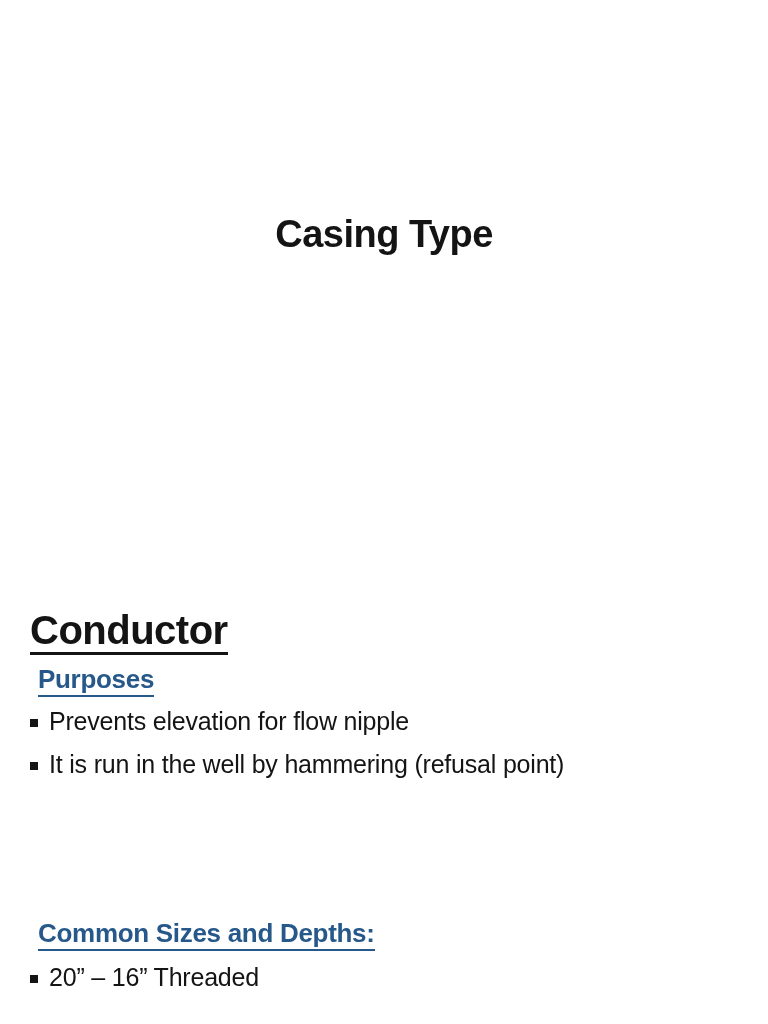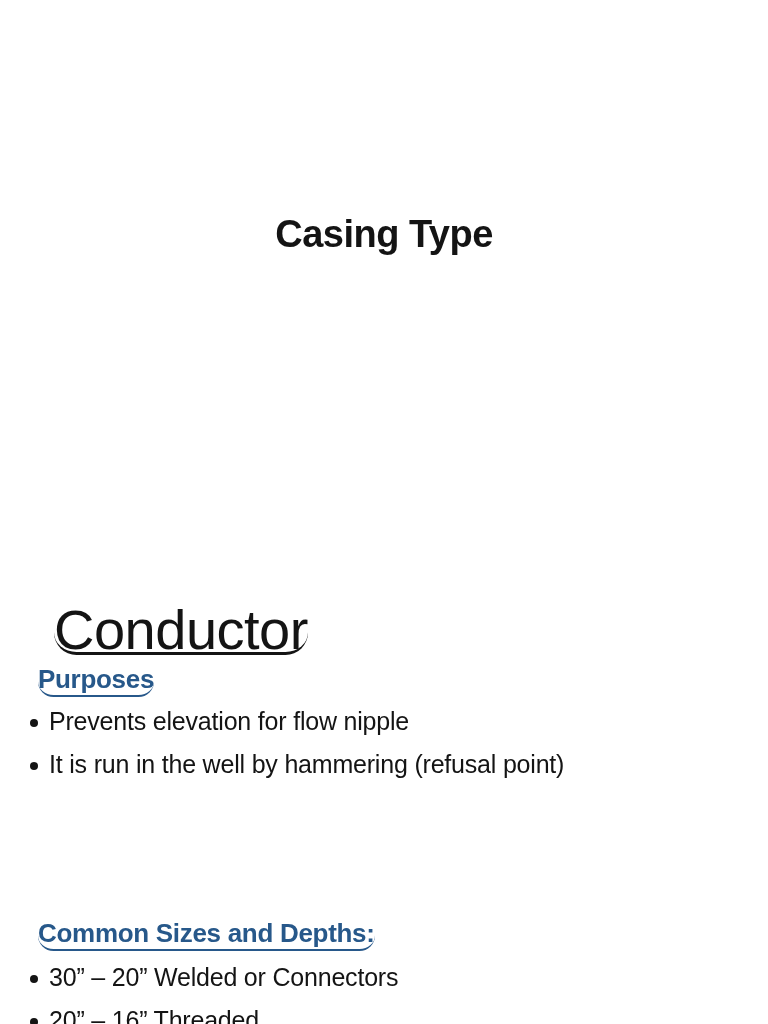--- a/index.html
+++ b/index.html
@@ -1,20 +1,20 @@
 <!DOCTYPE html>
 <html style="--accent: #27588a; --ink: #141414; --bg: #ffffff;"><head>
 <meta charset="utf-8">
 <style>
   :root{
     --accent:#27588a;
     --ink:#141414;
     --bg:#ffffff;
   }
-  *{margin:0;padding:0;box-sizing:border-box;border-radius:24px;}
+  *{margin:0;padding:0;box-sizing:border-box;}
   html,body{width:768px;height:1024px;}
   body{
     background:var(--bg);
     font-family:"Liberation Sans","DejaVu Sans",sans-serif;
     color:var(--ink);
     overflow:hidden;
     position:relative;
   }
   .page{
     position:absolute;
@@ -33,25 +33,24 @@
     font-size:38px;
     line-height:1;
     font-weight:700;
     letter-spacing:-0.5px;
     color:var(--ink);
   }
   .main-heading{
     position:absolute;
     top:610px;
     left:30px;
-    font-size:56px;
+    font-size:40px;
     line-height:40px;
-    font-weight:400;
+    font-weight:700;
     letter-spacing:-0.5px;
-    margin-left:24px;
   }
   .main-heading .u{
     display:inline-block;
     border-bottom:3px solid var(--ink);
     padding-bottom:2px;
   }
   .subheading{
     position:absolute;
     left:30px;
     font-size:26px;
@@ -115,20 +114,17 @@
       <span class="sq"></span><span>It is run in the well by hammering (refusal point)</span>
     </li>
   </ul>
 
   <div class="subheading sizes">
     <span class="u">Common Sizes and Depths:</span>
   </div>
 
   <ul class="bullets second">
     <li>
-      <span class="sq"></span><span>30” – 20” Welded or Connectors</span>
-    </li>
-    <li>
       <span class="sq"></span><span>20” – 16” Threaded</span>
     </li>
   </ul>
 
 </div>
 
 </body></html>

